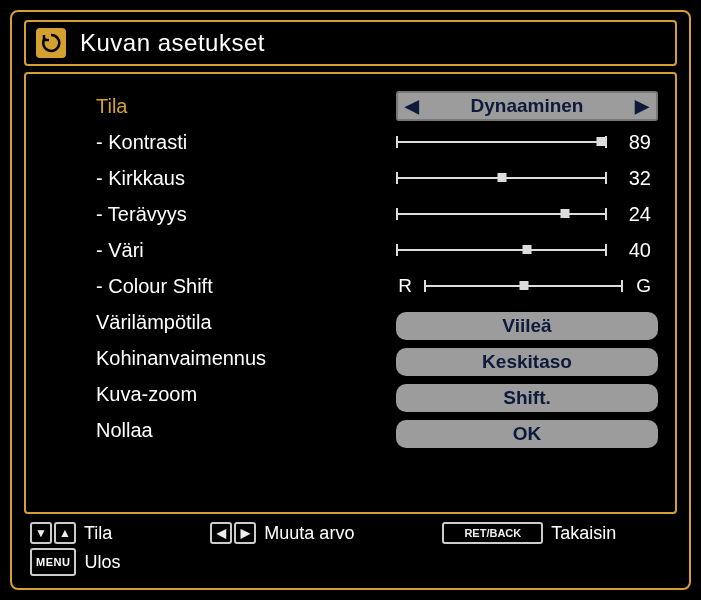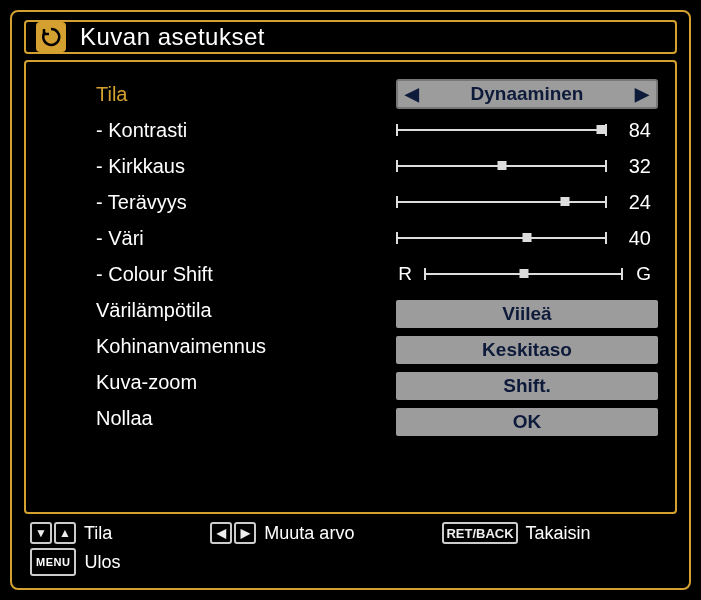--- a/index.html
+++ b/index.html
@@ -17,21 +17,21 @@
     height: 100%;
     border: 2px solid #d4a030;
     border-radius: 8px;
     padding: 8px 12px 8px 12px;
     display: flex;
     flex-direction: column;
   }
   .title-bar {
     border: 2px solid #d4a030;
     border-radius: 4px;
-    padding: 0 10px;
+    padding: 6px 10px;
     display: flex;
     align-items: center;
     gap: 14px;
     margin-bottom: 6px;
   }
   .title-icon {
     width: 30px;
     height: 30px;
     background: #d4a030;
     border-radius: 4px;
@@ -86,21 +86,21 @@
     color: #0d1a3a;
   }
   .selector-val {
     flex: 1;
     text-align: center;
   }
   .btn {
     width: 262px;
     height: 28px;
     background: #9c9c9c;
-    border-radius: 2px;
+    border-radius: 10px;
     display: flex;
     align-items: center;
     justify-content: center;
     color: #0d1a3a;
     font-size: 19px;
     font-weight: 600;
     margin-left: auto;
     margin-top: 7px;
   }
   .slider-wrap {
@@ -214,21 +214,21 @@
       </div>
     </div>
 
     <div class="row">
       <div class="row-label">- Kontrasti</div>
       <div class="row-control">
         <div class="slider-wrap">
           <div class="slider-track">
             <div class="slider-thumb" style="left:97%"></div>
           </div>
-          <div class="slider-value">84</div>
+          <div class="slider-value">89</div>
         </div>
       </div>
     </div>
 
     <div class="row">
       <div class="row-label">- Kirkkaus</div>
       <div class="row-control">
         <div class="slider-wrap">
           <div class="slider-track">
             <div class="slider-thumb" style="left:50%"></div>
@@ -323,21 +323,21 @@
         <span>Tila</span>
       </div>
       <div class="footer-item" style="margin-left:90px">
         <span class="key-pair">
           <span class="key-box">◀</span>
           <span class="key-box">▶</span>
         </span>
         <span>Muuta arvo</span>
       </div>
       <div class="footer-item" style="margin-left:80px">
-        <span class="key-box" style="font-size:13px;padding:0 2px">RET/BACK</span>
+        <span class="key-box" style="font-size:11px;padding:0 20px">RET/BACK</span>
         <span>Takaisin</span>
       </div>
     </div>
     <div class="footer-row">
       <div class="footer-item">
         <span class="key-menu">MENU</span>
         <span>Ulos</span>
       </div>
     </div>
   </div>

